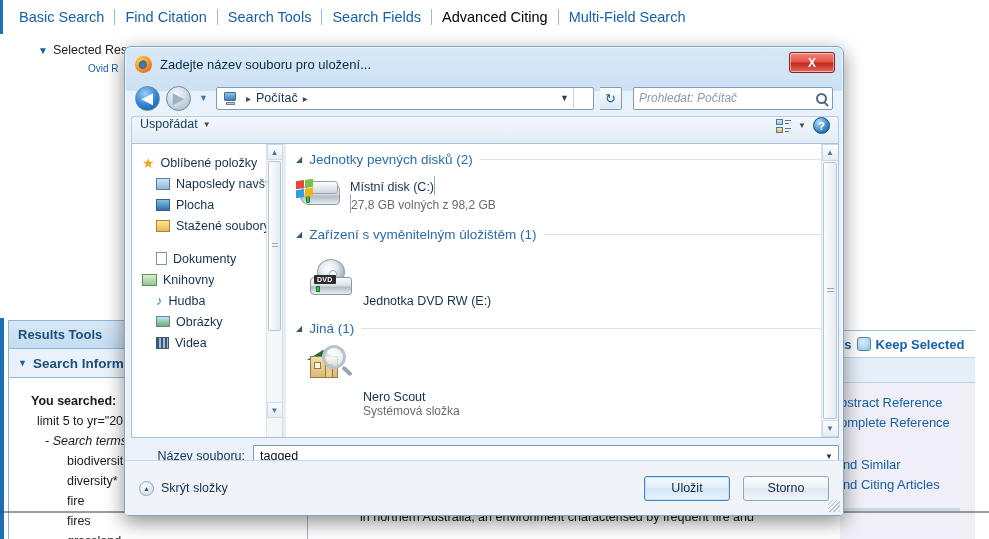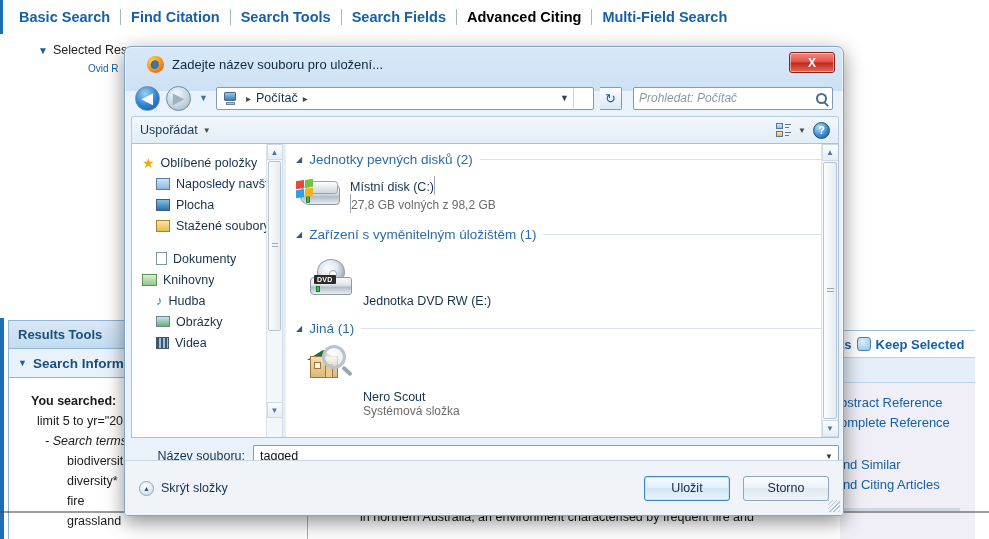--- a/index.html
+++ b/index.html
@@ -14,21 +14,21 @@
 
   
   .bg-nav {
     position: absolute; left: 0; top: 0; width: 989px; height: 34px;
     background: #ffffff;
     border-left: 3px solid #1d6fb5;
     display: flex; align-items: center;
     padding-left: 16px;
   }
   .bg-nav a {
-    color: #1560a8; font-size: 14.5px; font-weight: bold;
+    color: #1560a8; font-size: 14.5px; font-weight: normal;
     text-decoration: none; white-space: nowrap;
   }
   .bg-nav .active { color: #000; }
   .bg-nav .sep {
     display:inline-block; width:1px; height:16px; background:#9fb8cf;
     margin: 0 10px;
   }
 
   .bg-selres {
     position: absolute; left: 38px; top: 43px;
@@ -112,21 +112,21 @@
   .dlg {
     position:absolute; left:124px; top:46px; width:720px; height:470px;
     border-radius: 7px 7px 4px 4px;
     background: linear-gradient(to bottom, #d8e8f7 0%, #cde1f4 44px, #e9f2fb 44px, #e9f2fb 100%);
     border: 1px solid #7fa6c8;
     box-shadow: 0 6px 20px rgba(0,0,0,0.45), 0 0 0 1px rgba(255,255,255,0.55) inset;
     overflow: hidden;
   }
   .dlg-title {
     position:absolute; left:0; top:0; width:100%; height:34px;
-    display:flex; align-items:center; padding-left:10px; gap:8px;margin-left:12px;
+    display:flex; align-items:center; padding-left:10px; gap:8px;
   }
   .dlg-title-text {
     font-size:13px; color:#0b2a43; white-space:nowrap;
   }
   .ffox {
     width:17px; height:17px; border-radius:50%;
     background: radial-gradient(circle at 35% 32%, #ffd34f 0%, #f59e24 45%, #e4641c 80%, #b93d12 100%);
     position:relative; flex:0 0 auto;
   }
   .ffox::after{
@@ -208,21 +208,21 @@
     content:""; position:absolute; right:-4px; bottom:-3px; width:6px; height:2px;
     background:#4b6c89; transform: rotate(45deg);
   }
 
   
   .toolbar {
     position:absolute; left:6px; top:69px; width:708px; height:28px;
     background: linear-gradient(to bottom,#f2f7fb,#e2edf7);
     border:1px solid #b7cde0; border-bottom:1px solid #a9c2d8;
     border-radius:3px 3px 0 0;
-    display:flex; align-items:center; padding:0 8px;
+    display:flex; align-items:flex-start; padding:0 8px;
     font-size:12.5px; color:#173a57;
   }
   .tb-item { display:flex; align-items:center; gap:5px; cursor:pointer; }
   .tb-caret { font-size:8px; color:#4a4a4a; }
   .tb-right { margin-left:auto; display:flex; align-items:center; gap:7px; }
   .viewicon {
     width:15px; height:14px; position:relative;
   }
   .viewicon .box {
     position:absolute; left:0; width:7px; height:6px; border:1px solid #5a7792;
@@ -494,20 +494,21 @@
     <span class="tri">▼</span>
       <span>Search Inform</span>
   </div>
   <div class="rt-body">
     <div class="b">You searched:</div>
     <div class="ind1">limit 5 to yr="20</div>
     <div class="ind2 i">- Search terms</div>
     <div class="ind3">biodiversit</div>
     <div class="ind3">diversity*</div>
     <div class="ind3">fire</div>
+    <div class="ind3">fires</div>
     <div class="ind3">grassland</div>
   </div>
 
   <div class="rp-top">
     <span>ts</span>
     <span style="display:inline-block;width:14px;height:14px;border-radius:3px;background:radial-gradient(circle at 35% 30%,#dff0fb,#8fc4e6);border:1px solid #4e87ad;"></span>
     <span>Keep Selected</span>
   </div>
   <div class="rp-band"></div>
   <div class="rp-links">

